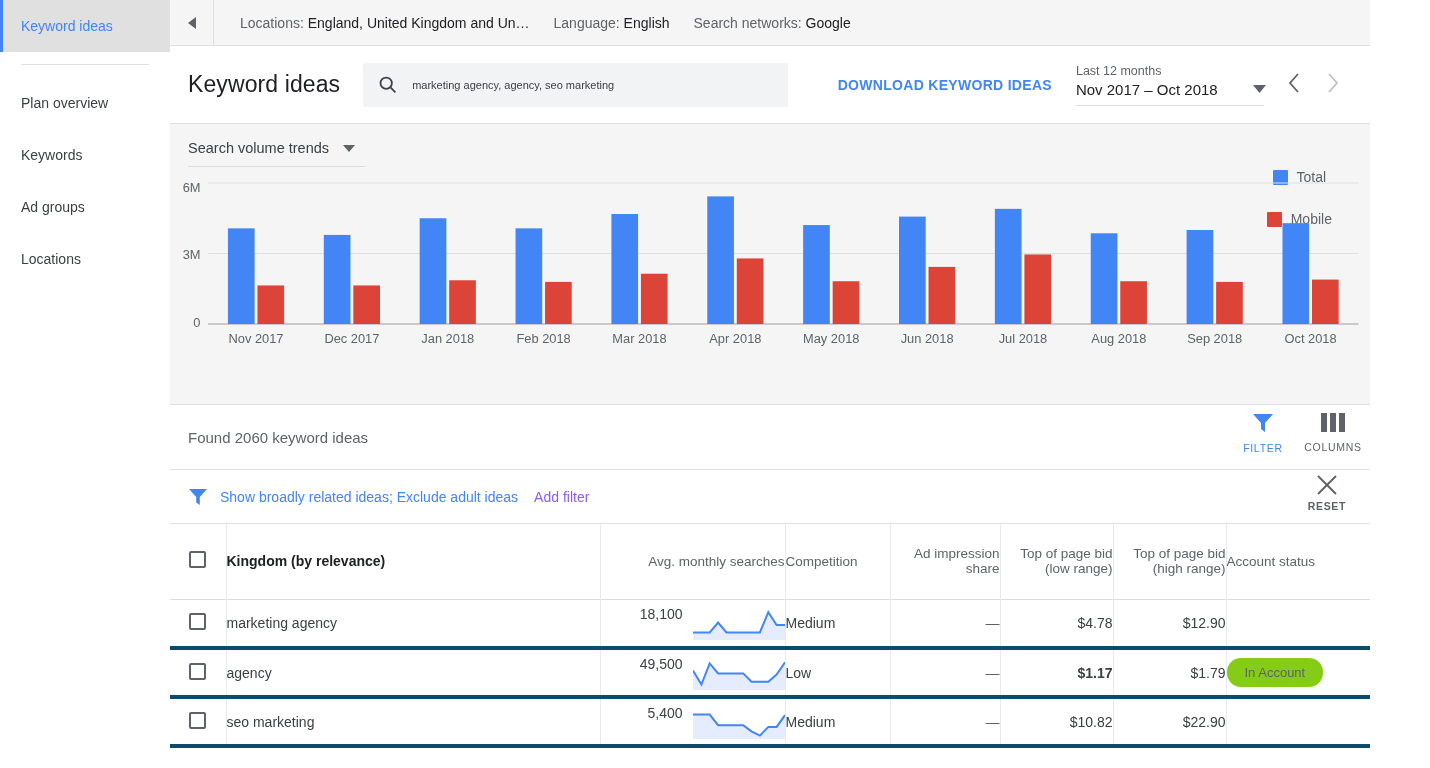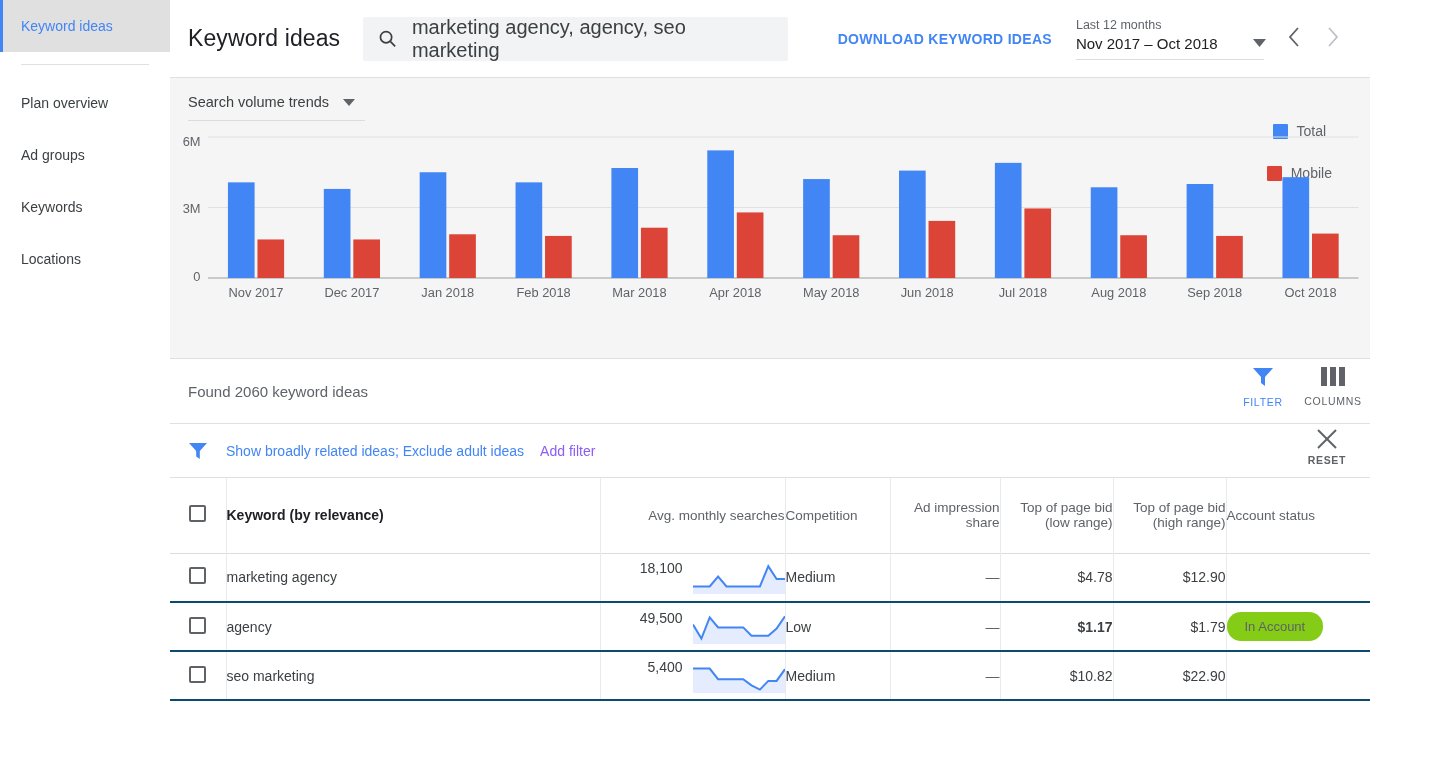--- a/index.html
+++ b/index.html
@@ -47,21 +47,21 @@
   .headerrow {
     height: 78px; background: #fff; display: flex; align-items: center;
     padding: 0 18px 0 18px; position: relative;
     border-bottom: 1px solid #e0e0e0;
   }
   .h1 { font-size: 23px; color: #202124; font-weight: 400; margin-right: 23px; letter-spacing: .1px;}
   .searchbox {
     width: 425px; height: 44px; background: #f1f3f4; border-radius: 2px;
     display: flex; align-items: center; padding: 0 14px; cursor: text;
   }
-  .searchbox .qtext { font-size: 20px; color: #3c4043; margin-left: 14px; }
+  .searchbox .qtext { font-size: 11px; color: #3c4043; margin-left: 14px; }
   .dl-link {
     font-size: 14px; color: #4285f4; font-weight: bold; letter-spacing: .3px;
     margin-left: auto; cursor: pointer; white-space: nowrap;
   }
   .daterange { margin-left: 24px; width: 200px; position: relative; cursor:pointer;}
   .daterange .dr-label { font-size: 12.5px; color: #5f6368; line-height: 16px; }
   .daterange .dr-value { font-size: 15px; color: #202124; line-height: 22px; }
   .daterange .dr-underline { height: 1px; background: #dadce0; margin-top: 4px; width: 188px;}
   .dr-caret { position: absolute; right: 10px; top: 22px; }
   .navarrow { width: 38px; text-align: center; cursor: pointer; }
@@ -81,35 +81,35 @@
 
   
   .foundbar { height: 65px; display: flex; align-items: center; padding-left: 18px;
               border-bottom: 1px solid #e0e0e0; position: relative; }
   .foundbar .ftext { font-size: 15px; color: #5f6368; }
   .iconbtn { position: absolute; top: 8px; width: 70px; text-align: center; cursor: pointer; }
   .iconbtn .cap { font-size: 10.5px; letter-spacing: .7px; margin-top: 5px; }
 
   .filterbar { height: 54px; display: flex; align-items: center; padding-left: 18px;
                border-bottom: 1px solid #e0e0e0; position: relative; }
-  .fl-link { font-size: 14px; color: #4285f4; margin-left: 18px; cursor: pointer;}
+  .fl-link { font-size: 14px; color: #4285f4; margin-left: 12px; cursor: pointer;}
   .fl-add { font-size: 14px; color: #8b5cf6; margin-left: 16px; cursor: pointer;}
   .reset { position: absolute; right: 12px; top: 4px; width: 62px; text-align: center; cursor:pointer;font-weight:bold;}
   .reset .cap { font-size: 10.5px; color: #5f6368; letter-spacing: .7px; }
 
   
   table.kw { width: 100%; border-collapse: collapse; table-layout: fixed; }
   table.kw th, table.kw td { border-right: 1px solid #e8eaed; padding: 0; vertical-align: middle; }
   table.kw th:last-child, table.kw td:last-child { border-right: none; }
   thead tr { height: 75px; border-bottom: 1px solid #dadce0; }
   thead th { font-size: 13.5px; color: #5f6368; font-weight: normal; padding: 0 12px; }
   thead th.kwh { font-weight: bold; color: #202124; font-size: 14px; text-align: left; }
   thead th.num { text-align: right; }
   thead th.lt { text-align: left; }
-  tbody tr { height: 49px; border-bottom: 2px solid #0c4a6e; }
+  tbody tr { height: 49px; border-bottom: 4px solid #0c4a6e; }
   tbody td { font-size: 14px; color: #3c4043; padding: 0 12px; }
   td.ck, th.ck { width: 56px; text-align: center; padding: 0; }
   .cbx { width: 17px; height: 17px; border: 2px solid #5f6368; border-radius: 2px;
          display: inline-block; cursor: pointer; }
   .vol-cell { display: flex; align-items: flex-start; justify-content: flex-end; gap: 10px; }
   .vol-num { font-size: 14px; color: #3c4043; }
   .badge { display: inline-block; background: #84cc16; color: #5f6368; font-size: 13px;
            border-radius: 14px; padding: 7px 18px; }
   .dash { color: #5f6368; }
 </style>
@@ -120,32 +120,51 @@
 
   <nav class="sidebar">
     <div class="side-item active">
       <span>Keyword ideas</span>
     </div>
     <div class="side-div"></div>
     <div class="side-item">
       <span>Plan overview</span>
     </div>
     <div class="side-item">
+      <span>Keywords</span>
+    </div>
+    <div class="side-item">
       <span>Ad groups</span>
-    </div>
-    <div class="side-item">
-      <span>Keywords</span>
     </div>
     <div class="side-item">
       <span>Locations</span>
     </div>
   </nav>
 
   <div class="pane">
 
+    <div class="topstrip">
+      <div class="collapse-btn">
+        <svg width="12" height="14" viewBox="0 0 12 14">
+          <path d="M10 1 L2 7 L10 13 Z" fill="#5f6368"></path>
+        </svg>
+      </div>
+      <div class="chip first">
+        <span>Locations:</span>
+        <b>England, United Kingdom and Un…</b>
+      </div>
+      <div class="chip">
+        <span>Language:</span>
+        <b>English</b>
+      </div>
+      <div class="chip">
+        <span>Search networks:</span>
+        <b>Google</b>
+      </div>
+    </div>
 
     <div class="headerrow">
       <div class="h1">Keyword ideas</div>
 
       <div class="searchbox">
         <svg width="21" height="21" viewBox="0 0 24 24">
           <circle cx="10.5" cy="10.5" r="6.5" fill="none" stroke="#3c4043" stroke-width="2"></circle>
           <line x1="15.4" y1="15.4" x2="21" y2="21" stroke="#3c4043" stroke-width="2"></line>
         </svg>
         <span class="qtext">marketing agency, agency, seo marketing</span>
@@ -289,21 +308,21 @@
           <col style="width:110px">
           <col style="width:113px">
         <col style="width:113px">
           <col>
       </colgroup>
       <thead>
         <tr>
           <th class="ck">
             <span class="cbx"></span>
           </th>
-          <th class="kwh">Keyword (by relevance)</th>
+          <th class="kwh">Kingdom (by relevance)</th>
           <th class="num">Avg. monthly searches</th>
           <th class="lt">Competition</th>
           <th class="num">Ad impression share</th>
           <th class="num">Top of page bid (low range)</th>
           <th class="num">Top of page bid (high range)</th>
           <th class="lt">Account status</th>
         </tr>
       </thead>
       <tbody id="tbody">
           <tr>

